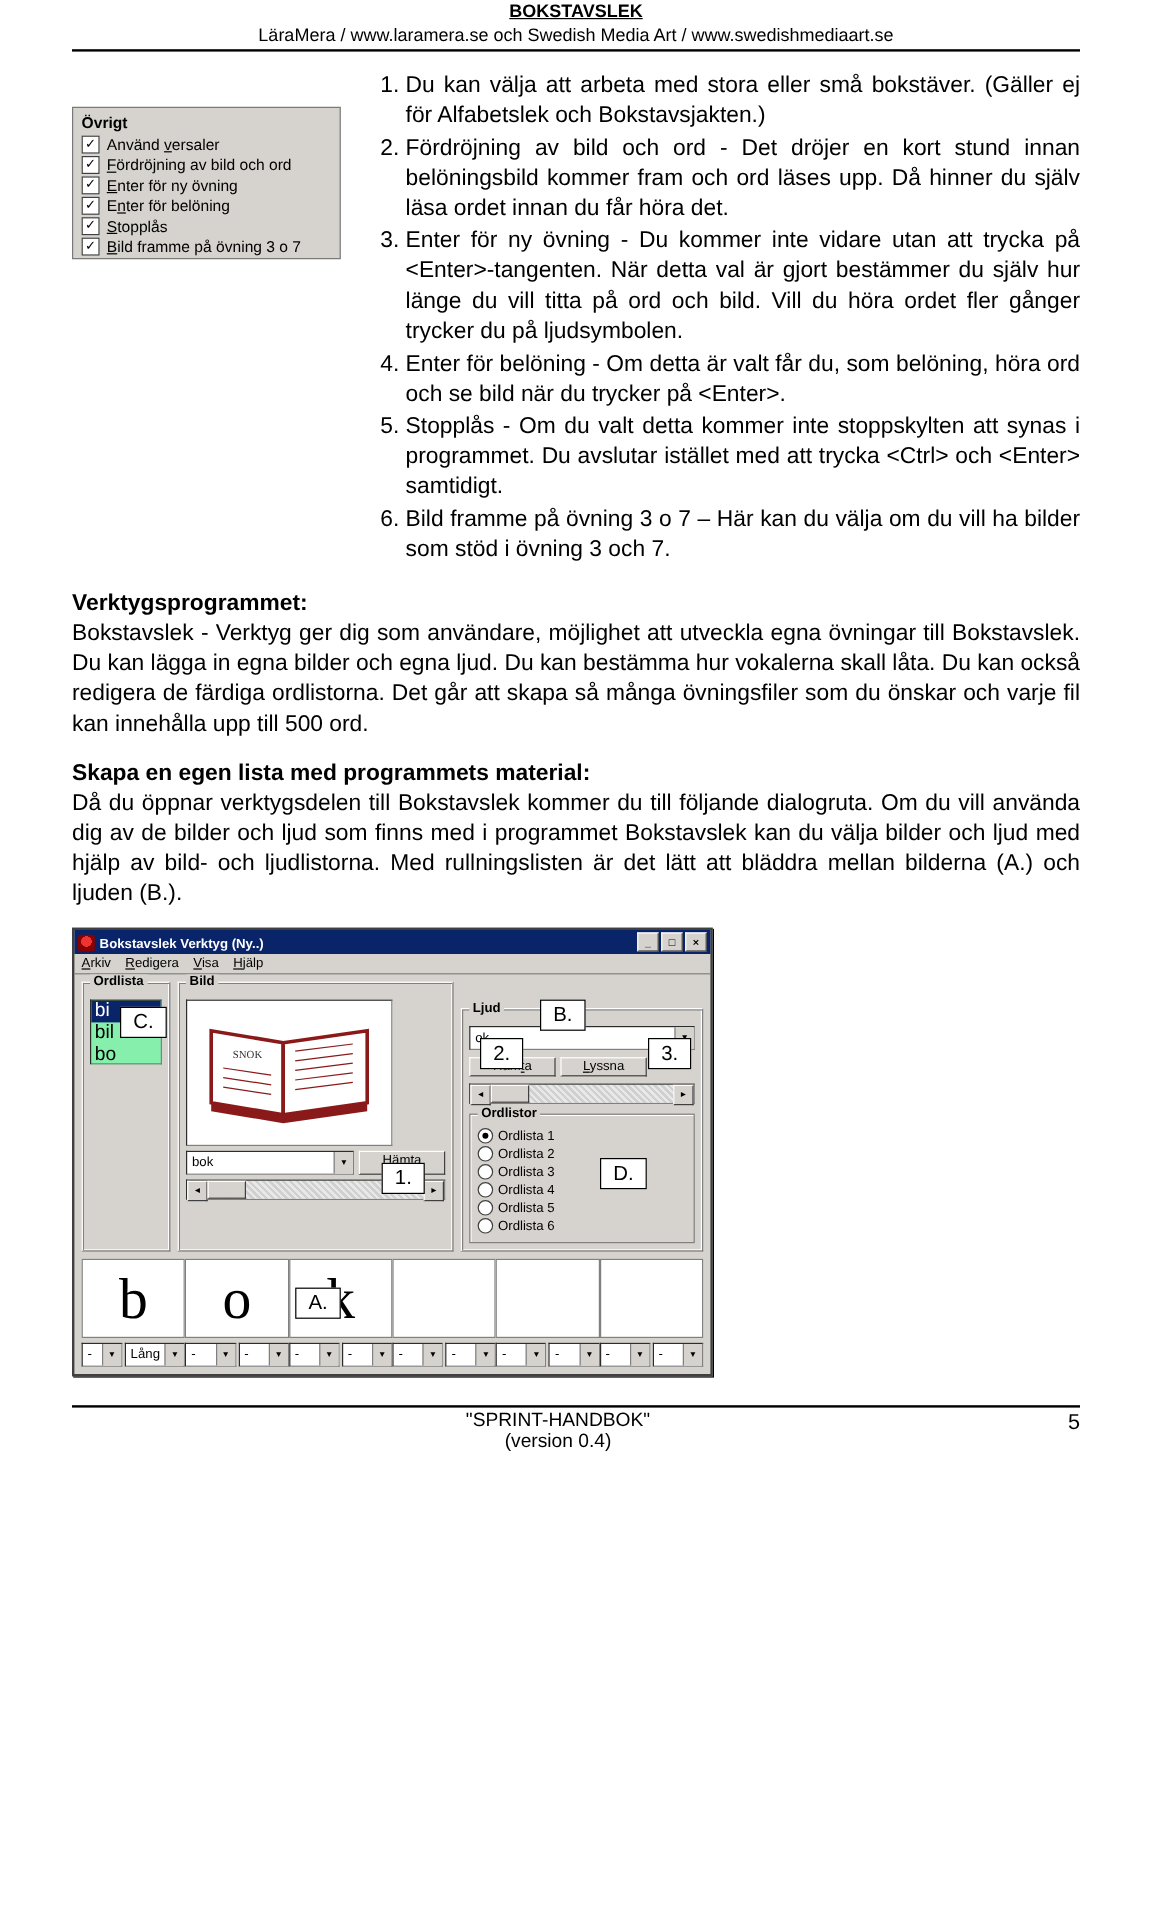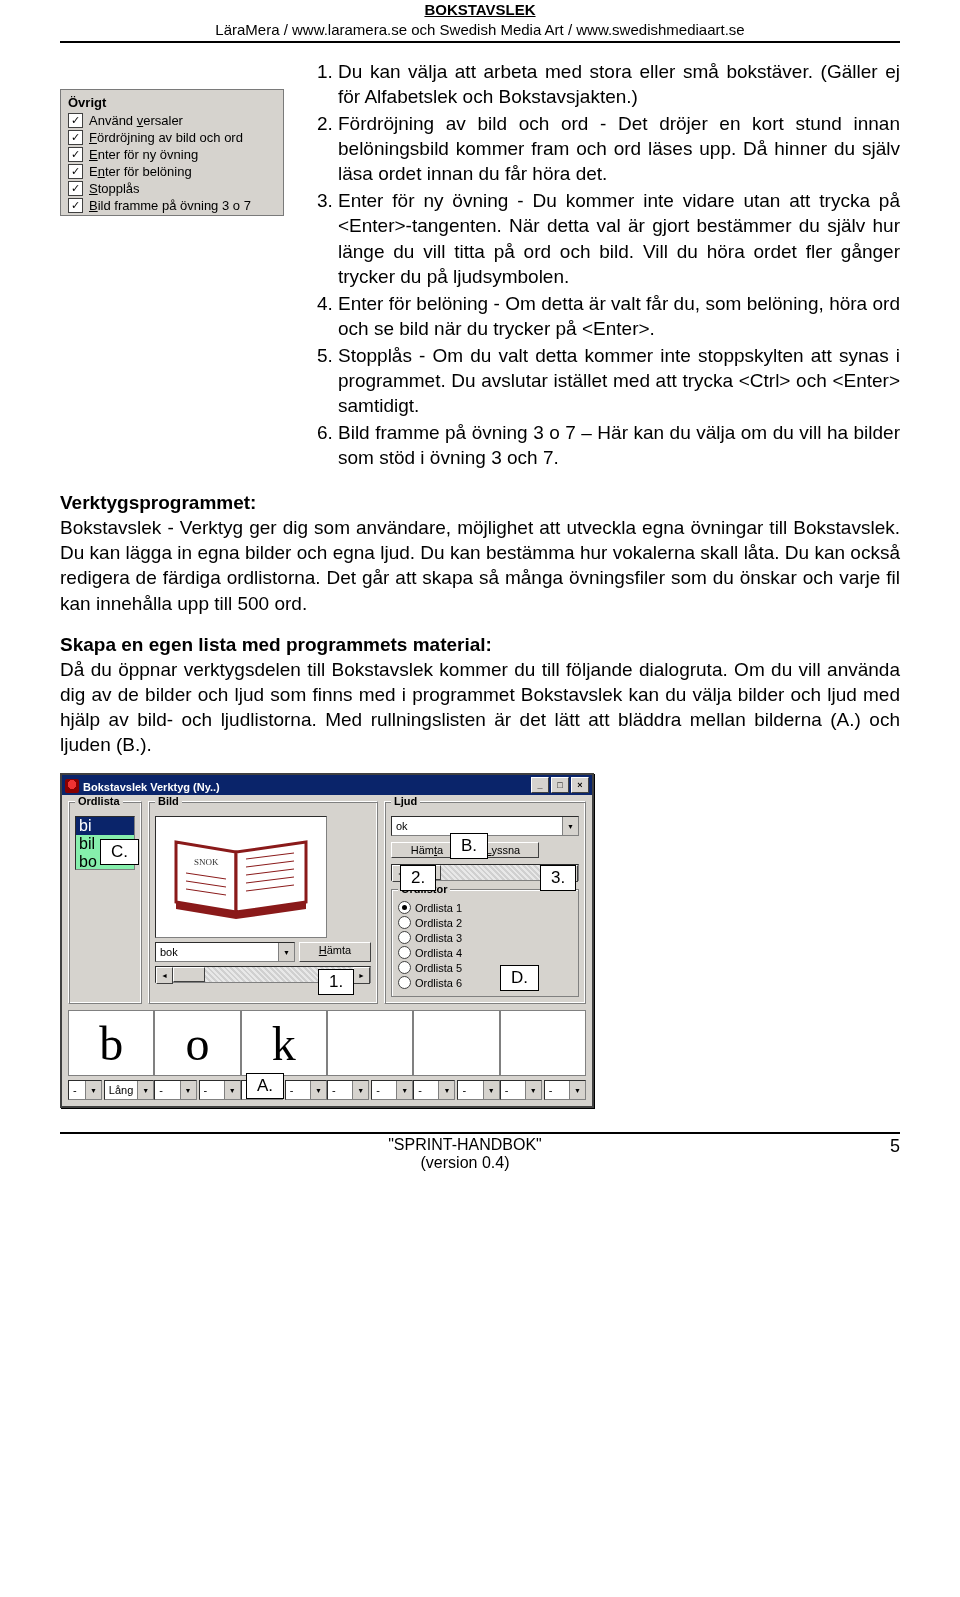--- a/index.html
+++ b/index.html
@@ -135,21 +135,21 @@
     position: relative;
     background: #d6d3ce;
   }
   .grp .grp-title {
     position: absolute; top: -7px; left: 6px;
     background: #d6d3ce; padding: 0 3px;
     font-weight: bold;
   }
   .grp-ord { width: 60px; }
   .grp-bild { flex: 1; }
-  .grp-ljud { width: 188px; }
+  .grp-ljud { width: 188px; margin-top: 22px; }
 
   .listbox {
     background:#86efac; border:1px inset #808080;
     height: 52px; overflow:hidden;
     font-size: 16px;
   }
   .listbox .item { padding: 0 3px; }
   .listbox .item.sel { background:#0a246a; color:#fff; }
 
   .bild-inner { display:flex; gap:6px; align-items:flex-start; }
@@ -300,20 +300,26 @@
   <div class="tool-wrap">
     <div class="tool-win">
       <div class="titlebar">
         <span class="appicon"></span>
         <span>Bokstavslek Verktyg (Ny..)</span>
         <span class="spacer"></span>
         <span class="winbtn">_</span>
         <span class="winbtn">□</span>
         <span class="winbtn">×</span>
       </div>
+      <div class="menubar" id="menubar">
+          <span><span class="u">A</span>rkiv</span>
+          <span><span class="u">R</span>edigera</span>
+          <span><span class="u">V</span>isa</span>
+          <span><span class="u">H</span>jälp</span>
+        </div>
       <div class="win-body">
         <div class="top-row">
           <div class="grp grp-ord">
             <span class="grp-title">Ordlista</span>
             <div class="listbox" id="ordlist">
                 <div class="item sel">bi</div>
                 <div class="item">bil</div>
                 <div class="item">bo</div>
               </div>
           </div>

